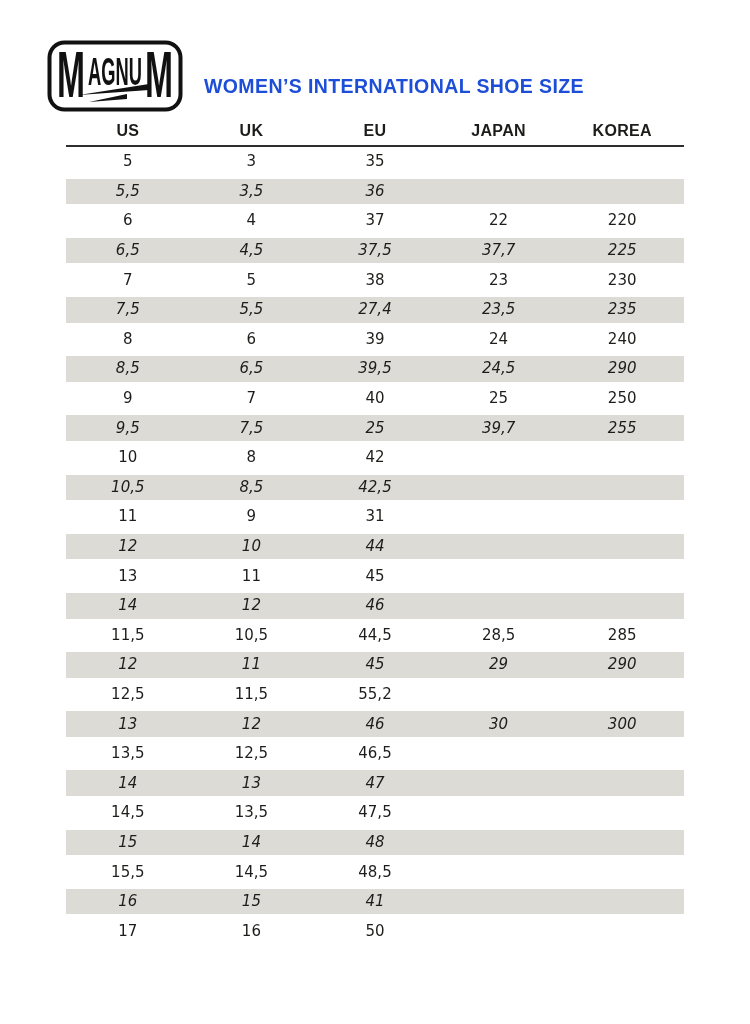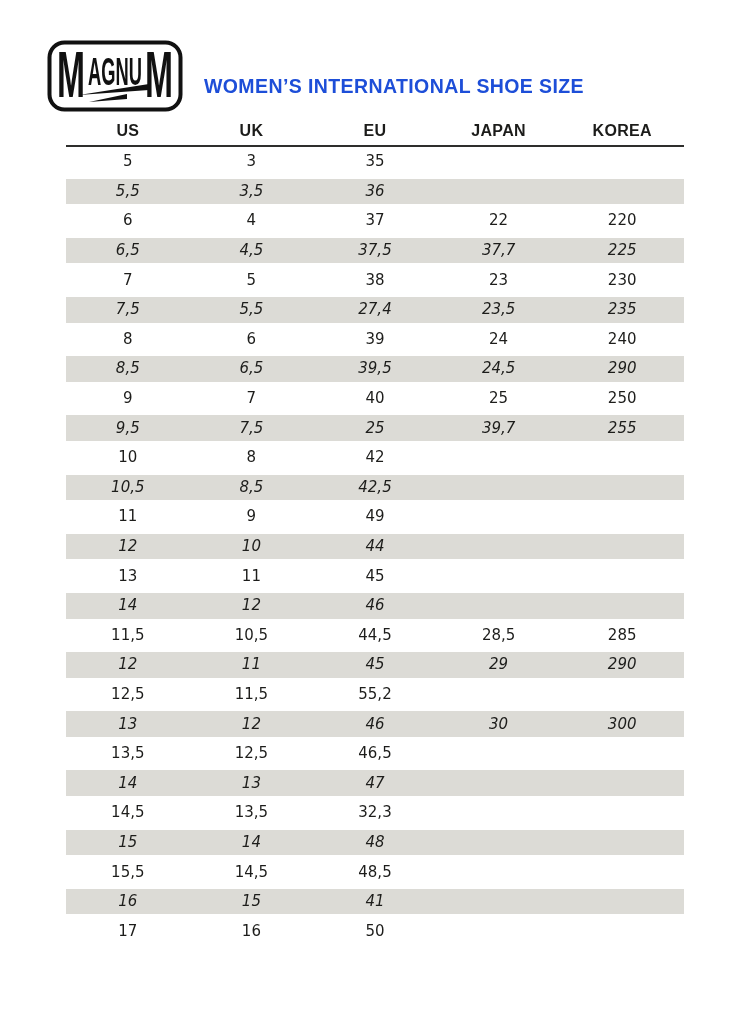--- a/index.html
+++ b/index.html
@@ -179,21 +179,21 @@
         <div class="row alt">
           <div class="cell">10,5</div>
           <div class="cell">8,5</div>
           <div class="cell">42,5</div>
           <div class="cell"></div>
           <div class="cell"></div>
         </div>
         <div class="row">
           <div class="cell">11</div>
           <div class="cell">9</div>
-          <div class="cell">49</div>
+          <div class="cell">31</div>
           <div class="cell"></div>
           <div class="cell"></div>
         </div>
         <div class="row alt">
           <div class="cell">12</div>
           <div class="cell">10</div>
           <div class="cell">44</div>
           <div class="cell"></div>
           <div class="cell"></div>
         </div>
@@ -249,21 +249,21 @@
         <div class="row alt">
           <div class="cell">14</div>
           <div class="cell">13</div>
           <div class="cell">47</div>
           <div class="cell"></div>
           <div class="cell"></div>
         </div>
         <div class="row">
           <div class="cell">14,5</div>
           <div class="cell">13,5</div>
-          <div class="cell">32,3</div>
+          <div class="cell">47,5</div>
           <div class="cell"></div>
           <div class="cell"></div>
         </div>
         <div class="row alt">
           <div class="cell">15</div>
           <div class="cell">14</div>
           <div class="cell">48</div>
           <div class="cell"></div>
           <div class="cell"></div>
         </div>

